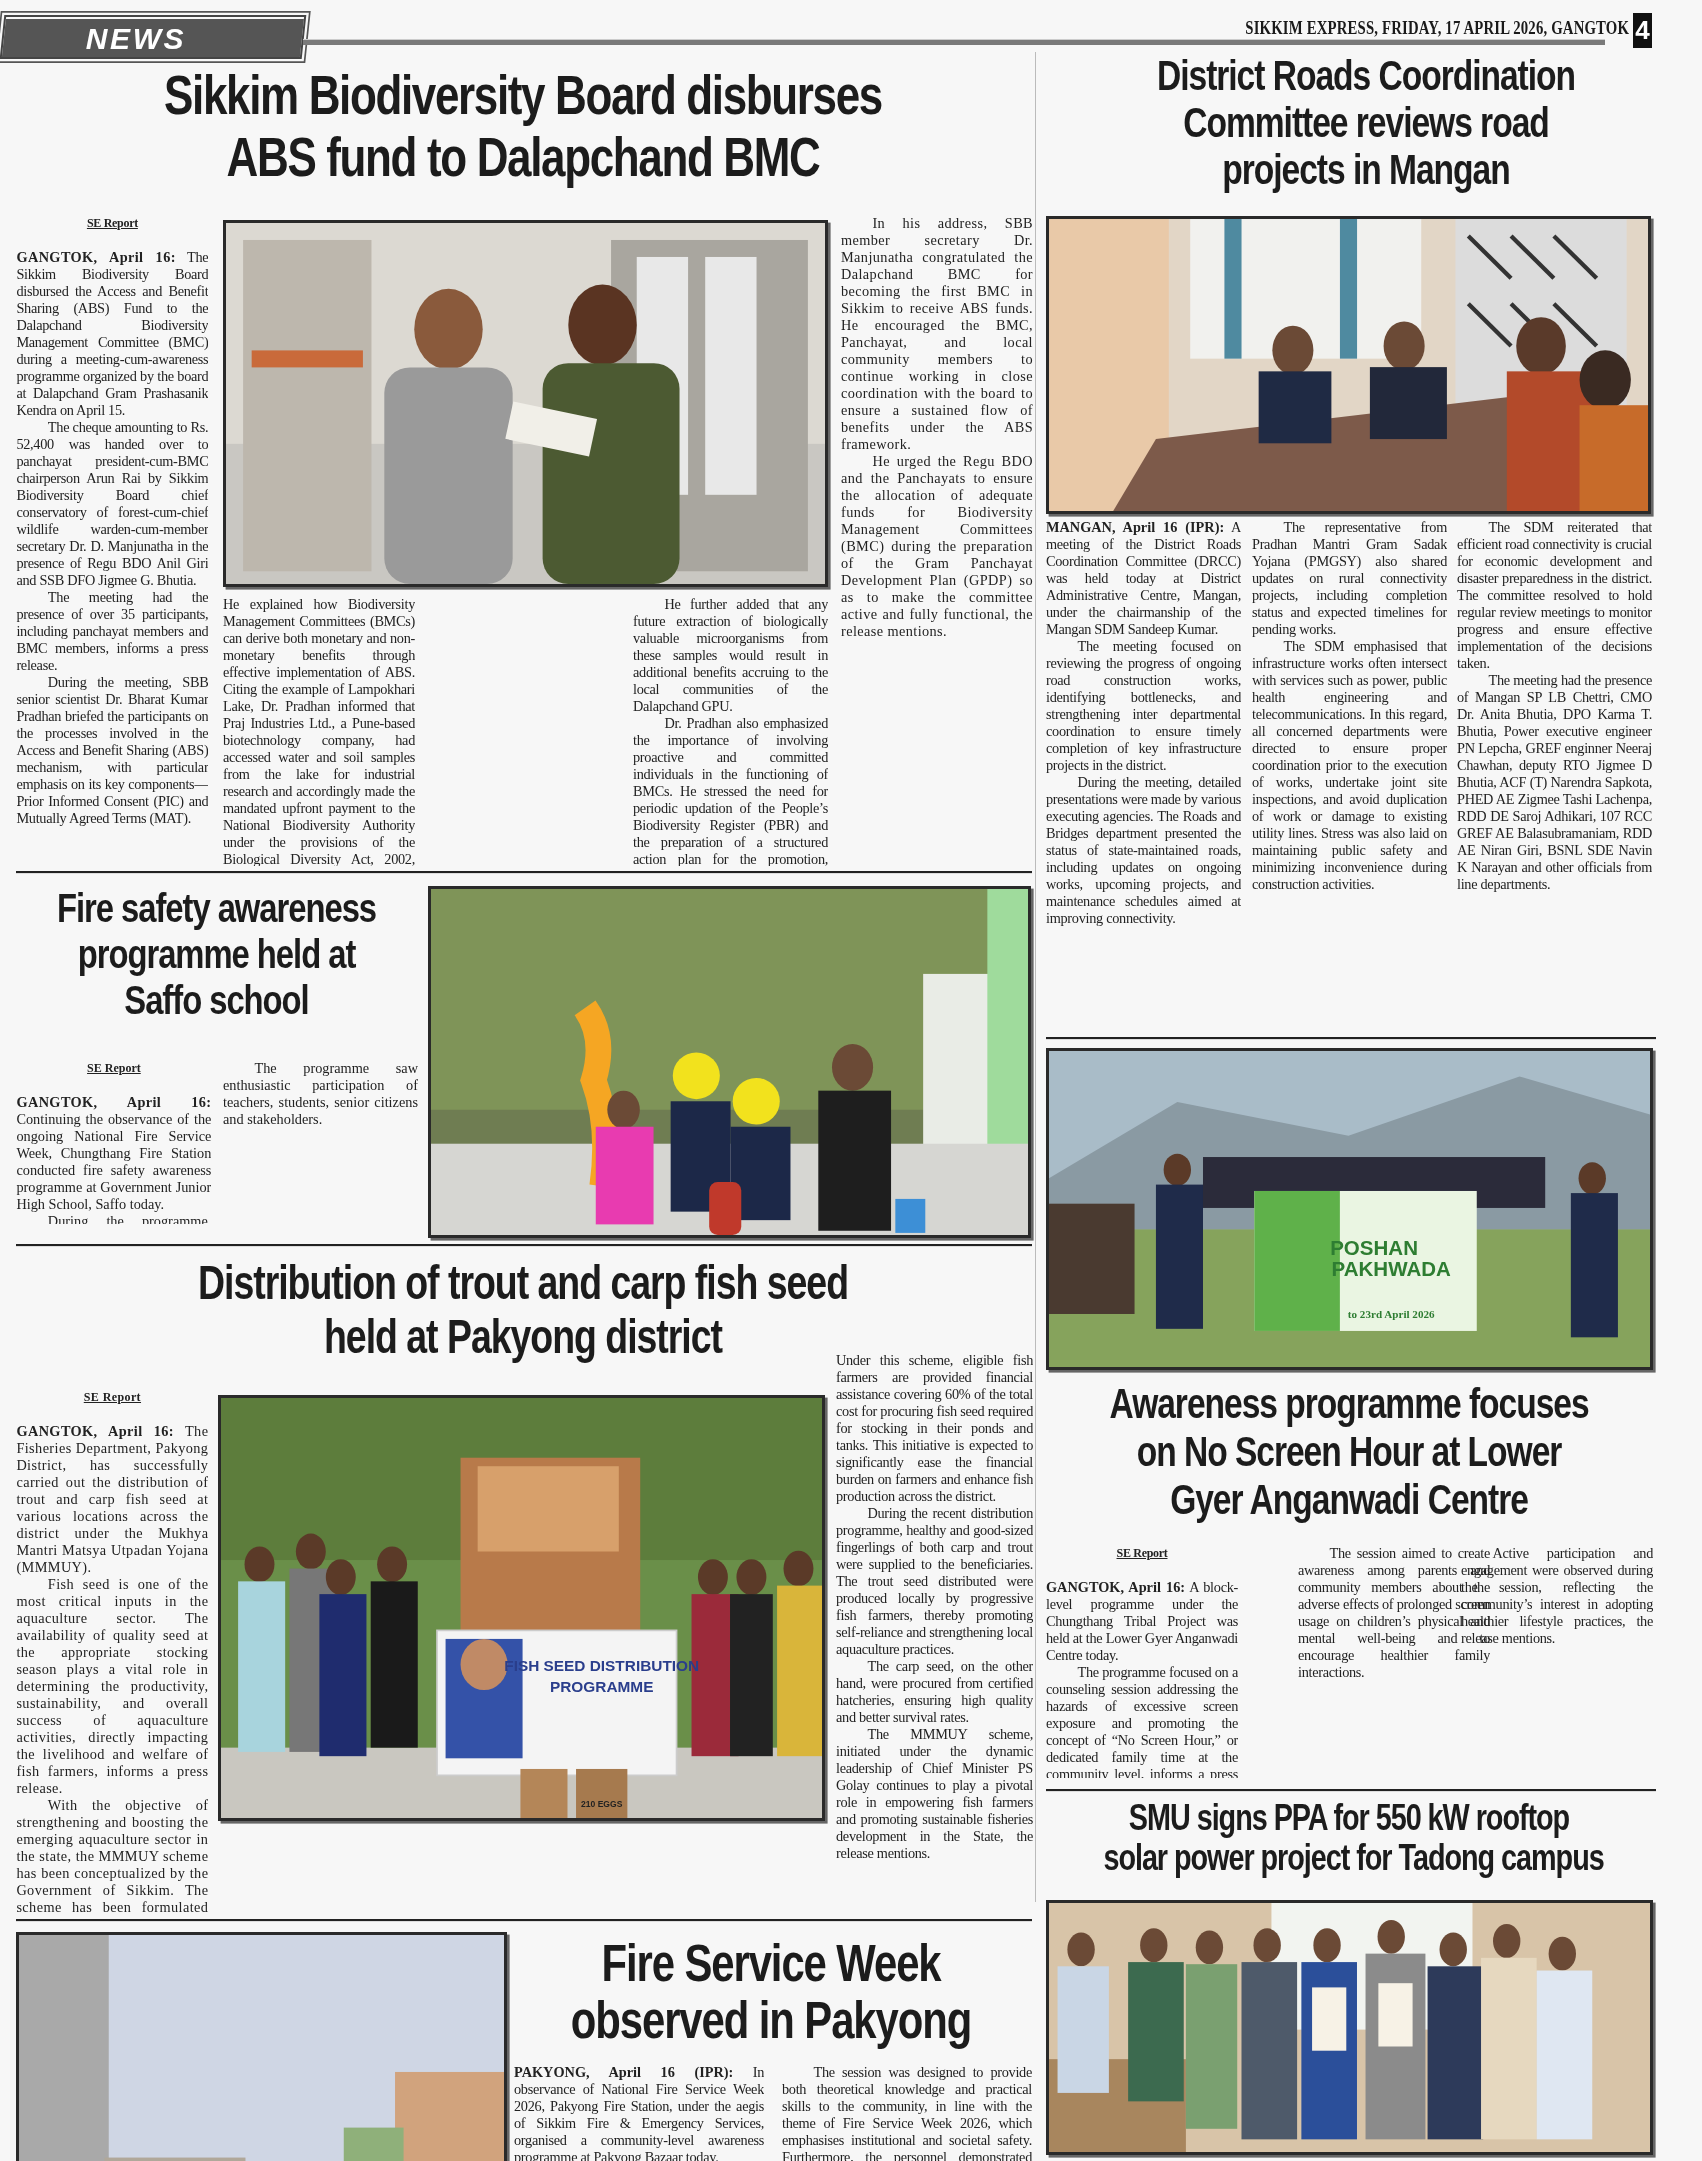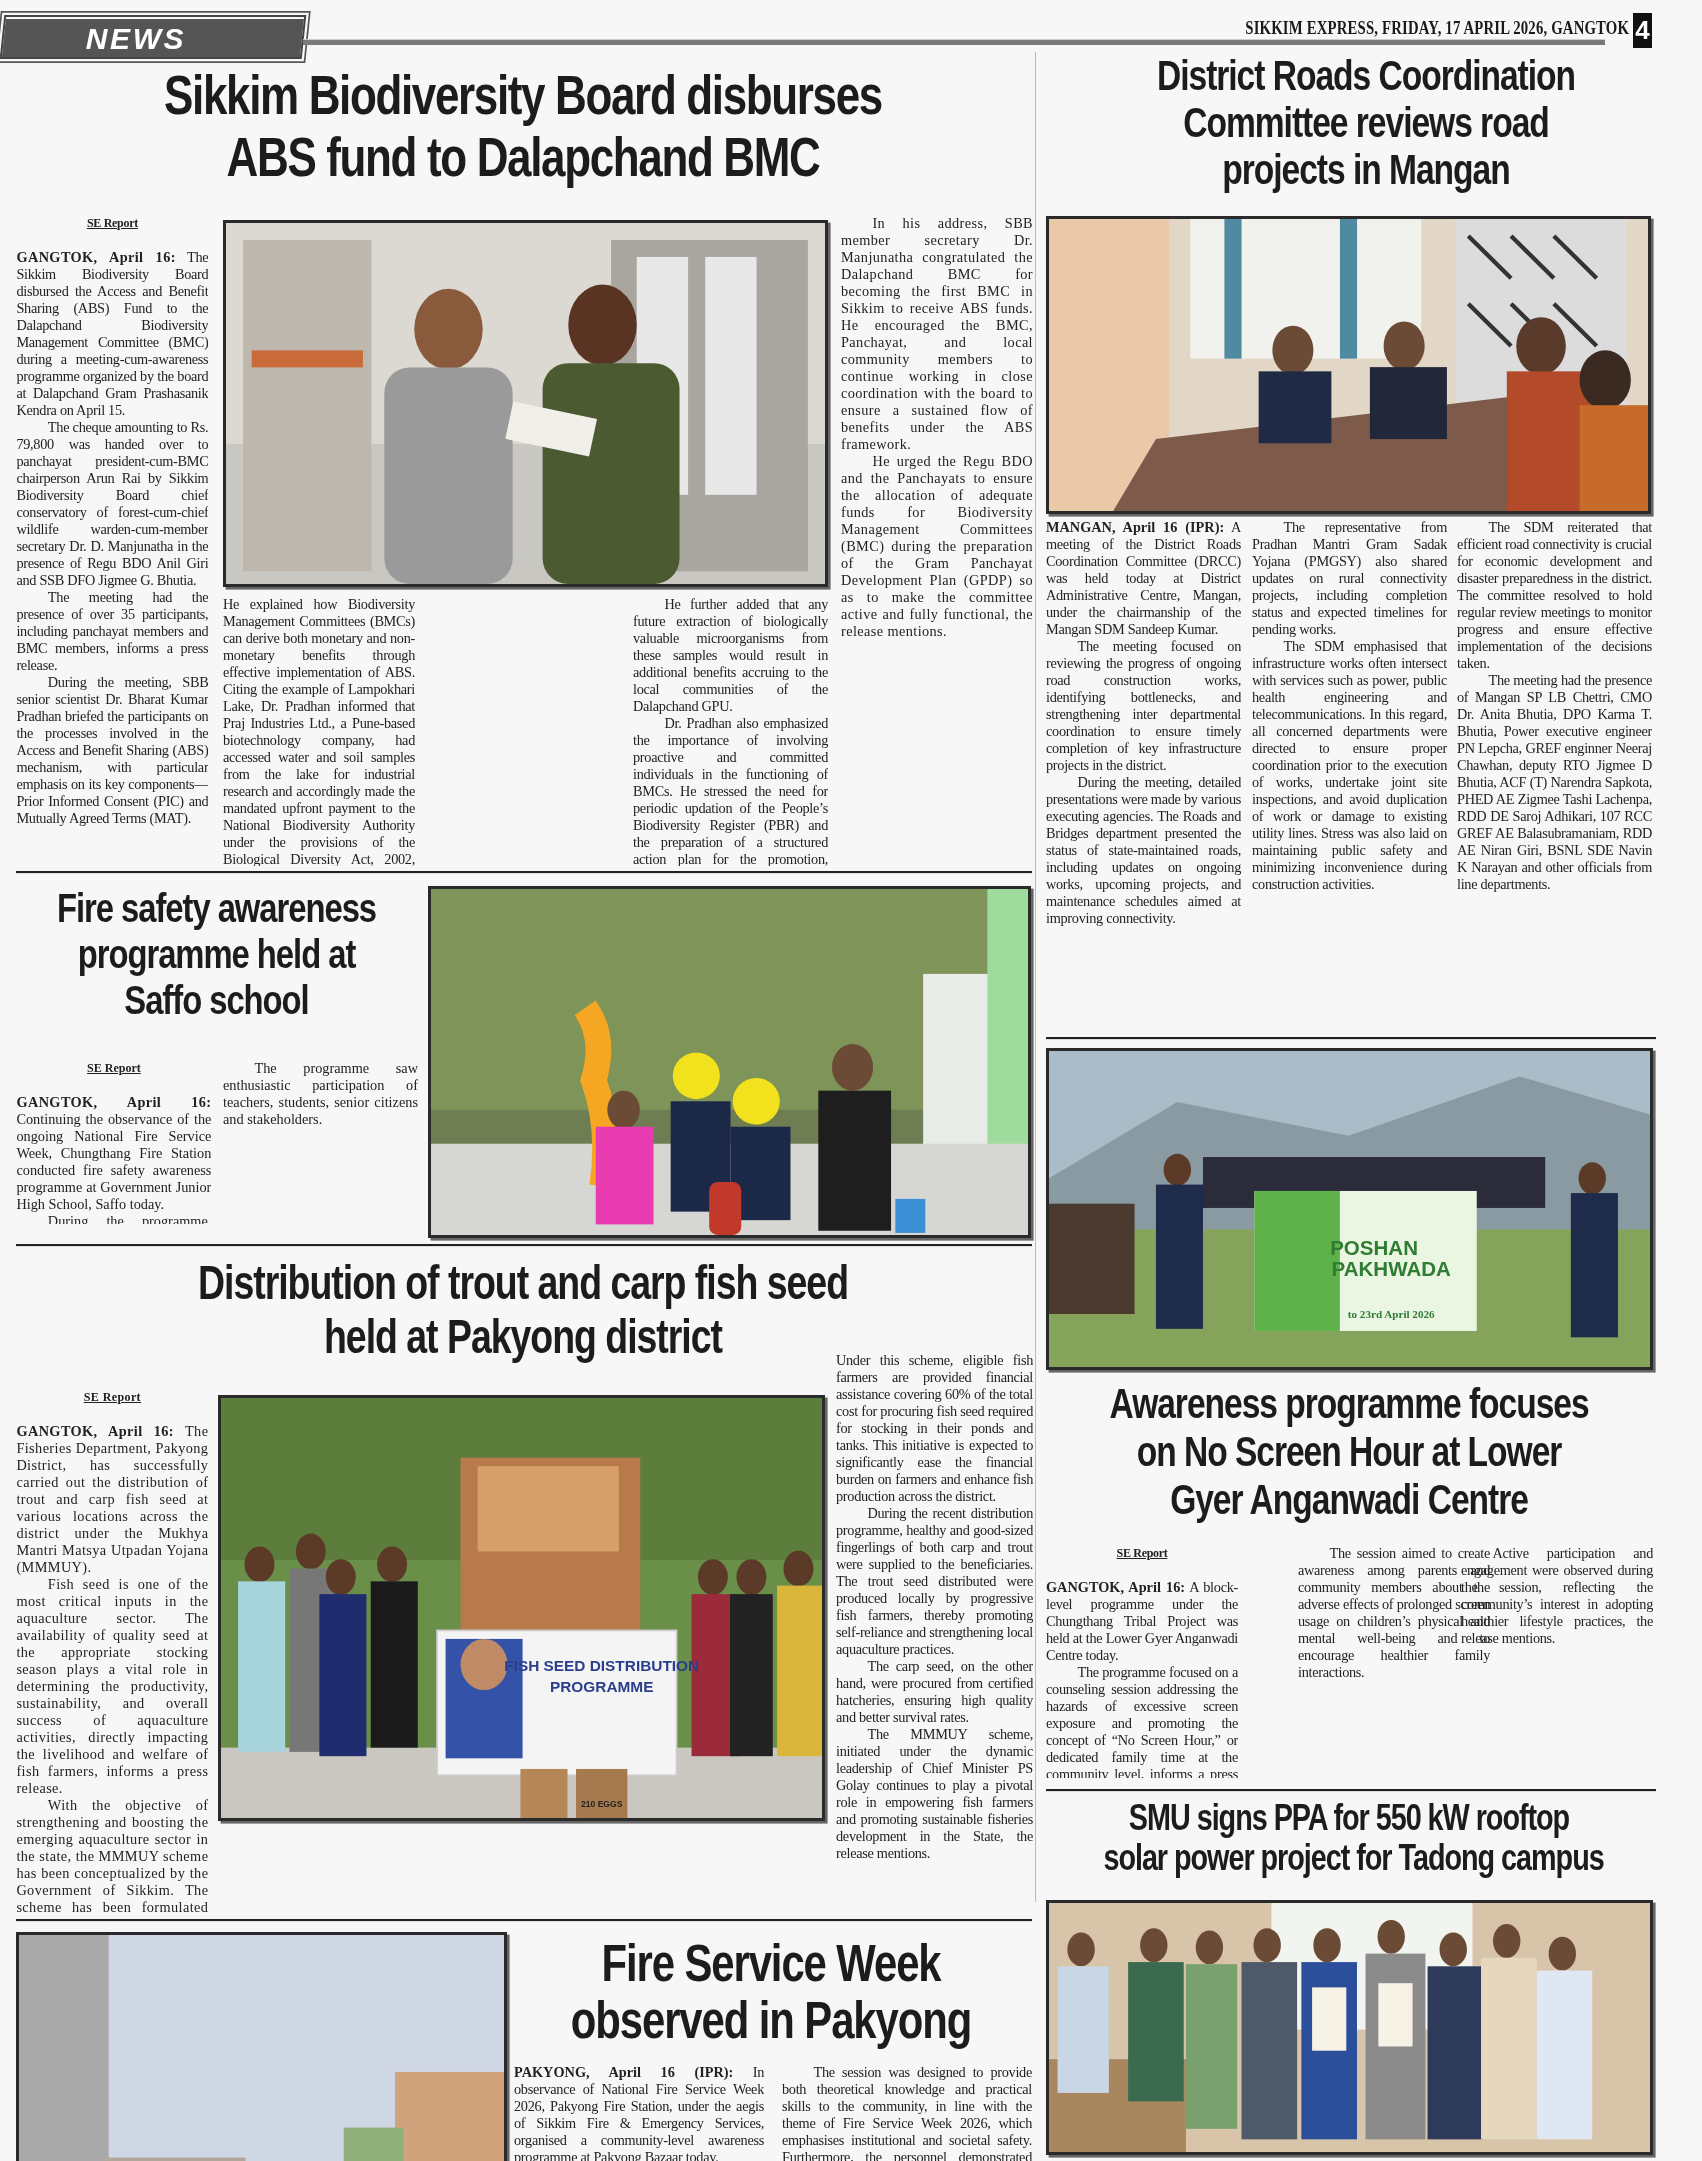--- a/index.html
+++ b/index.html
@@ -74,21 +74,21 @@
 
 <article>
   <h1 class="hl" style="left:17.3px; top:65px; width:1012px; font-size:55px; letter-spacing:-1.7px; transform:scaleX(0.80);">
     <span class="ln">Sikkim Biodiversity Board disburses</span>
     <span class="ln">ABS fund to Dalapchand BMC</span>
   </h1>
 
   <div class="col narrow" style="left:16.4px; top:215px; width:192px; height:651px;">
     <span class="byline">SE Report</span>
     <p class="first"><span class="dl">GANGTOK, April 16:</span><span> The Sikkim Biodiversity Board disbursed the Access and Benefit Sharing (ABS) Fund to the Dalapchand Biodiversity Management Committee (BMC) during a meeting-cum-awareness programme organized by the board at Dalapchand Gram Prashasanik Kendra on April 15.</span></p>
-    <p>The cheque amounting to Rs. 79,800 was handed over to panchayat president-cum-BMC chairperson Arun Rai by Sikkim Biodiversity Board chief conservatory of forest-cum-chief wildlife warden-cum-member secretary Dr. D. Manjunatha in the presence of Regu BDO Anil Giri and SSB DFO Jigmee G. Bhutia.</p>
+    <p>The cheque amounting to Rs. 52,400 was handed over to panchayat president-cum-BMC chairperson Arun Rai by Sikkim Biodiversity Board chief conservatory of forest-cum-chief wildlife warden-cum-member secretary Dr. D. Manjunatha in the presence of Regu BDO Anil Giri and SSB DFO Jigmee G. Bhutia.</p>
     <p>The meeting had the presence of over 35 participants, including panchayat members and BMC members, informs a press release.</p>
     <p>During the meeting, SBB senior scientist Dr. Bharat Kumar Pradhan briefed the participants on the processes involved in the Access and Benefit Sharing (ABS) mechanism, with particular emphasis on its key components—Prior Informed Consent (PIC) and Mutually Agreed Terms (MAT).</p>
   </div>
 
   <div class="photo" style="left:223px; top:220px; width:605px; height:367px;">
     <svg viewBox="0 0 1400 850" preserveAspectRatio="none">
       <rect width="1400" height="850" fill="#c9c7c2"></rect>
       <rect x="0" y="0" width="1400" height="520" fill="#dcd9d2"></rect>
       <rect x="40" y="40" width="300" height="780" fill="#bdb7ad"></rect>
       <rect x="60" y="300" width="260" height="40" fill="#c96a3a"></rect>

